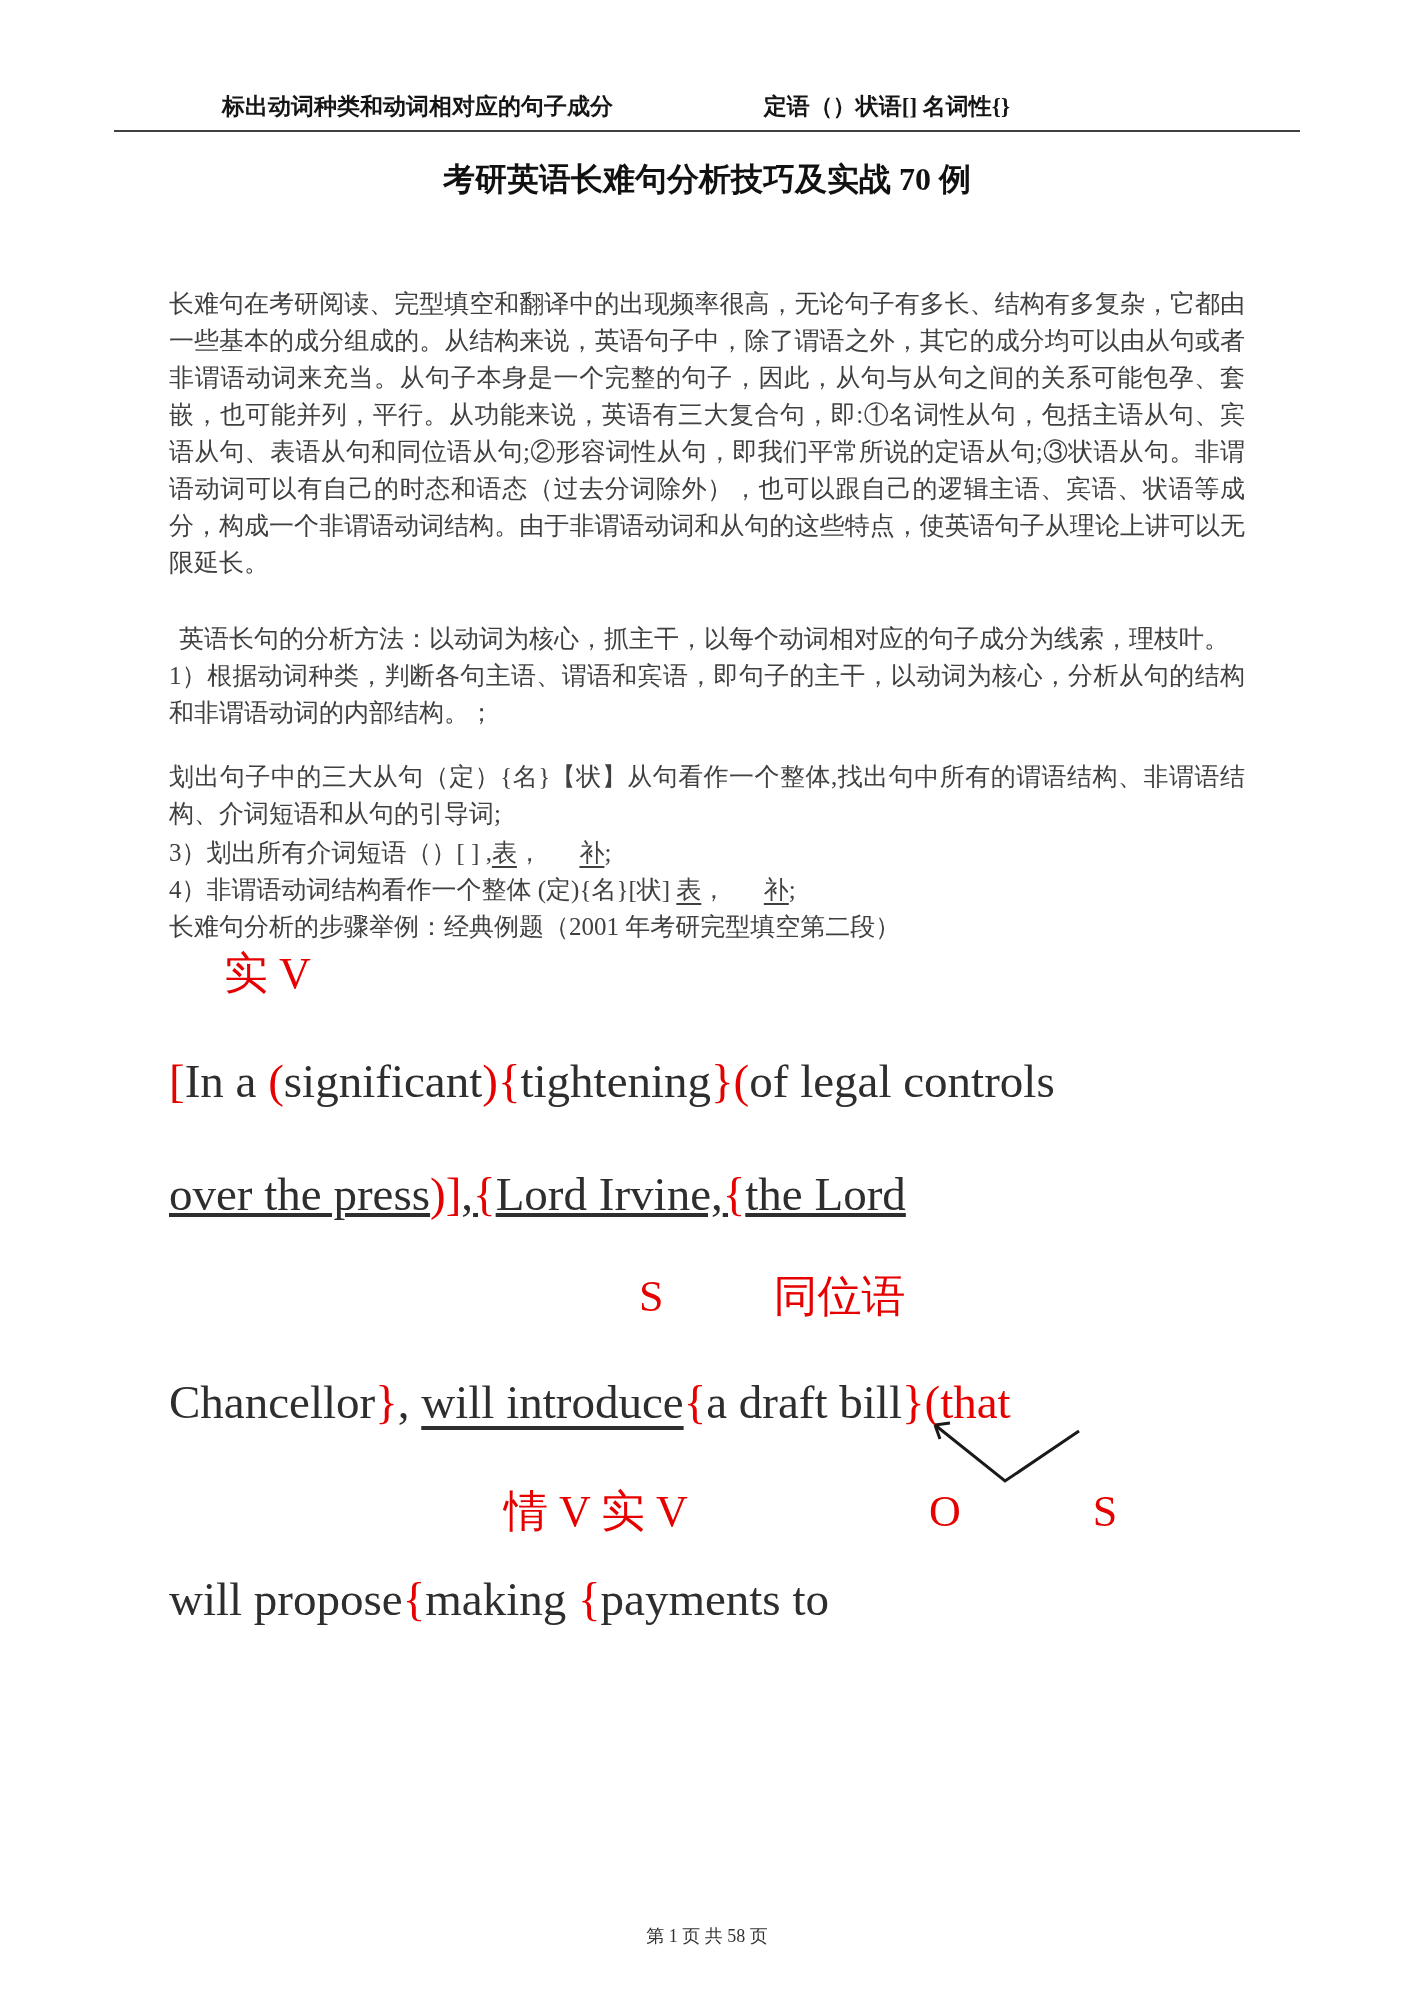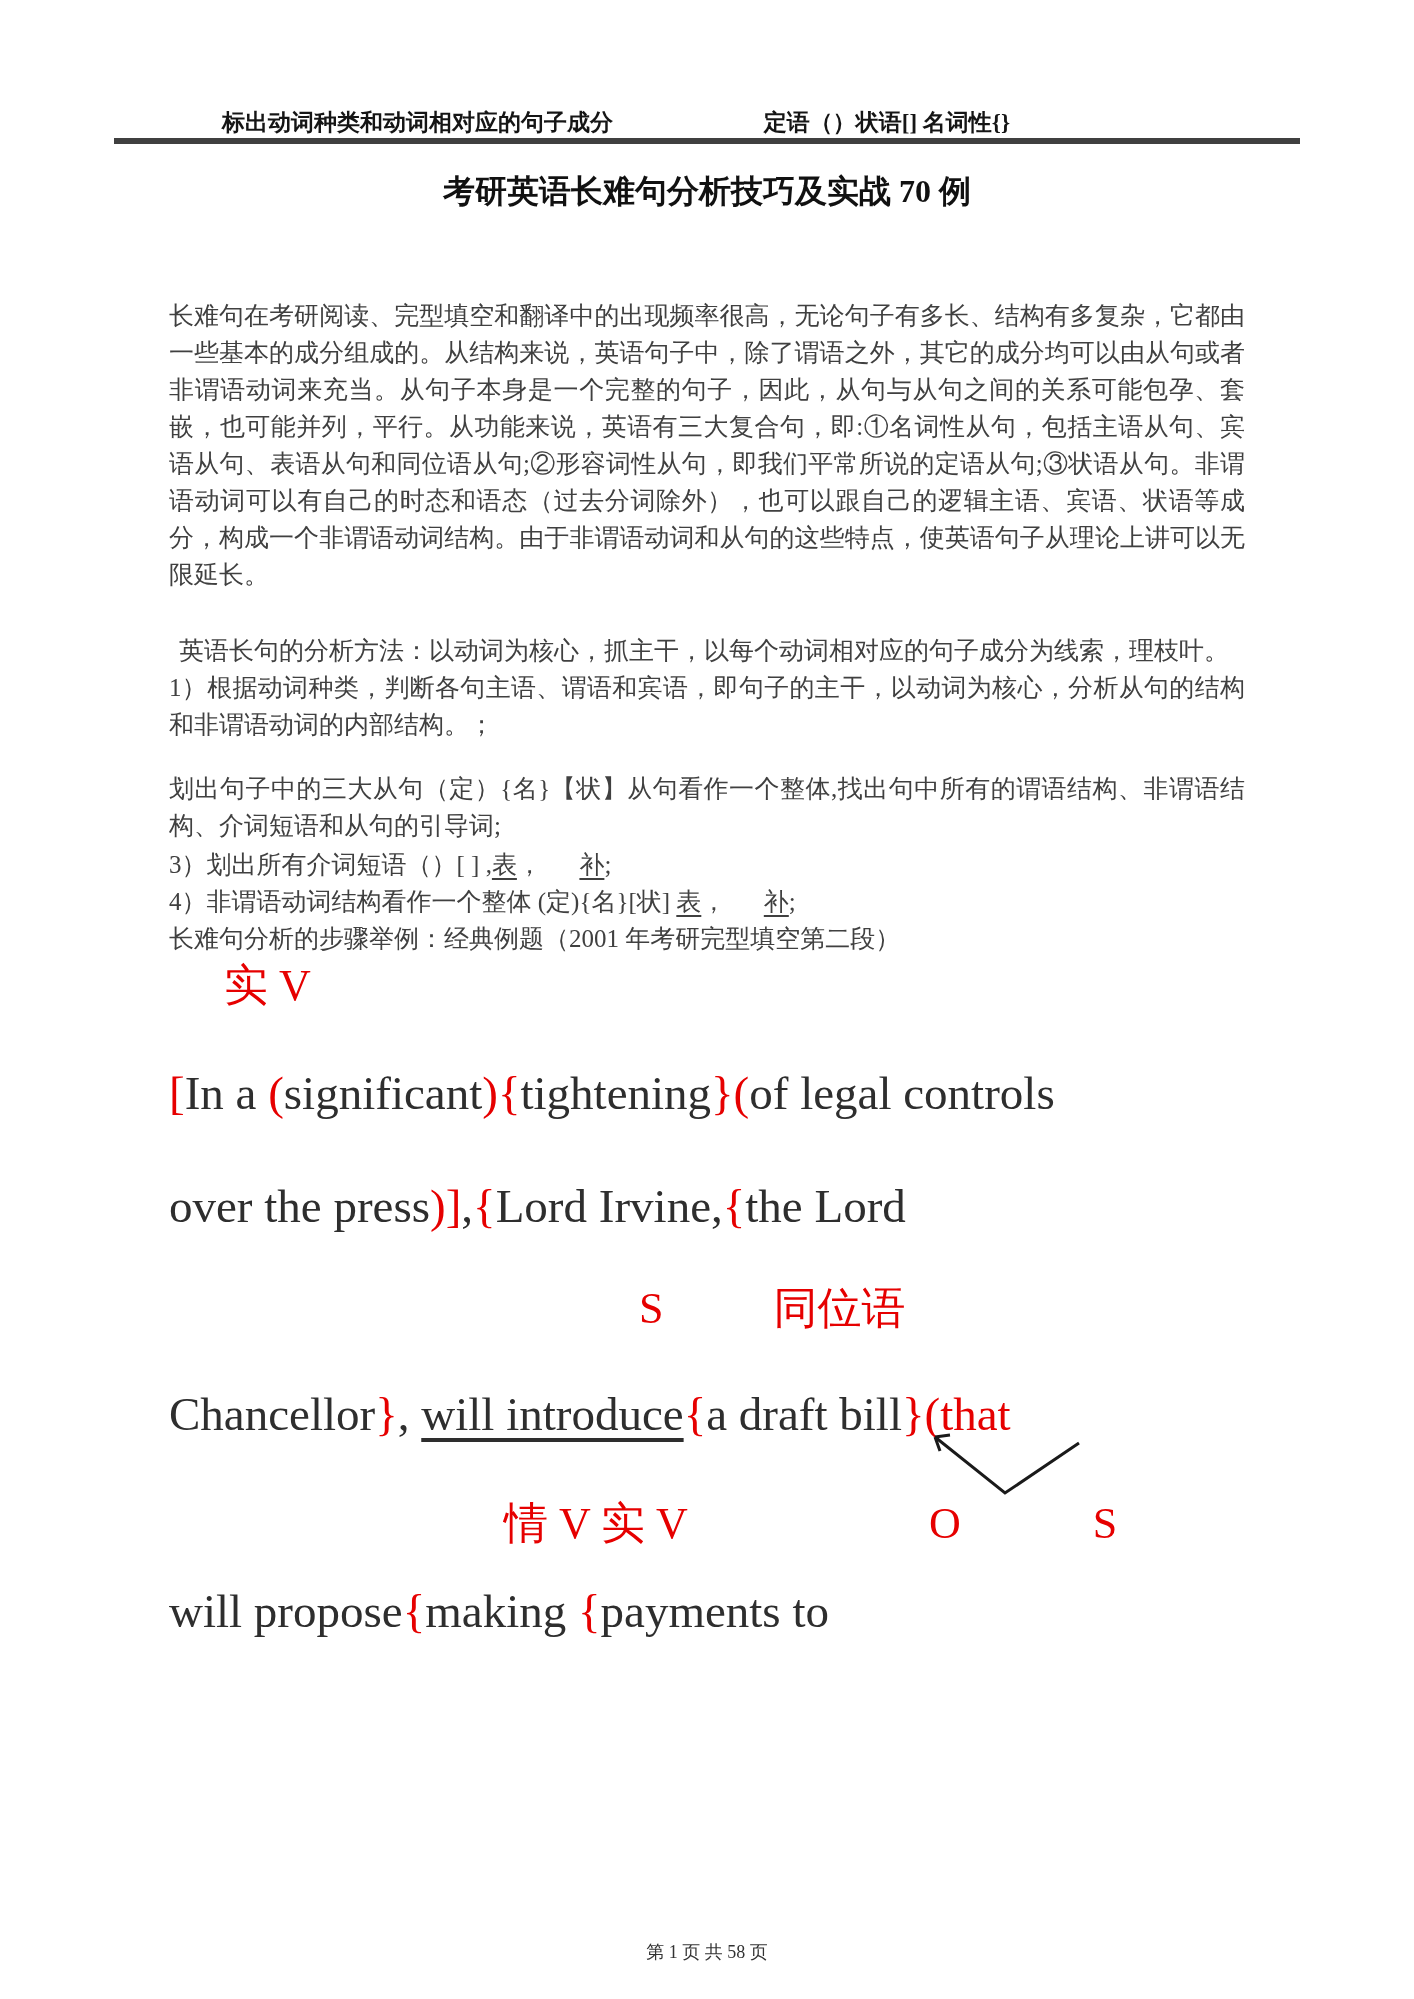--- a/index.html
+++ b/index.html
@@ -2,21 +2,21 @@
 <html style="--red: #e60000;"><head>
 <meta charset="utf-8">
 <style>
   html,body{margin:0;padding:0;}
   body{
     width:1414px;height:1999px;background:#ffffff;position:relative;overflow:hidden;
     font-family:"Liberation Serif","DejaVu Serif",serif;color:#404040;
   }
   .page{width:1414px;height:1999px;position:relative;}
   
-  .hdr{width:1186px;margin:16px auto;padding-top:92px;border-bottom:6px solid #404040;}
+  .hdr{width:1186px;margin:0 auto;padding-top:92px;padding-bottom:8px;border-bottom:2px solid #404040;}
   .hdr-row{display:flex;justify-content:space-between;align-items:baseline;
     font-weight:bold;font-size:23px;color:#151515;line-height:30px;}
   .hdr-left{margin-left:108px;}
   .hdr-right{margin-right:290px;}
   
   .content{width:1076px;margin:0 auto;}
   h1.title{font-size:32px;line-height:43px;text-align:center;margin:26px 0 0 0;
     color:#111;font-weight:bold;}
   .body-p{font-size:25px;line-height:37px;text-align:justify;margin:0;color:#404040;}
   .pre{white-space:pre-wrap;text-align:left;}
@@ -27,21 +27,21 @@
   .mt-example{}
   .seg-b{}
   .seg-u{text-decoration:underline;text-underline-offset:5px;}
   
   .sentence{position:relative;margin-top:0;}
   .bigline{font-size:47px;line-height:62px;white-space:pre-wrap;color:#2e2e2e;
     font-family:"Liberation Serif","DejaVu Serif",serif;}
   .ann{font-size:44px;line-height:58px;}
   .la{margin-bottom:51px;}
   .lb{margin-bottom:47px;padding-left:55px;}
-  .lc{margin-bottom:43px;}
+  .lc{margin-bottom:43px;text-decoration:underline;}
   .ld{margin-bottom:45px;padding-left:470px;}
   .le{margin-bottom:50px;}
   .lf{margin-bottom:27px;padding-left:335px;}
   .lg{margin-bottom:43px;}
   .lh{padding-left:62px;}
   .seg-red{color:var(--red,#e60000);}
   .seg-blk{color:#2e2e2e;}
   .seg-blku{color:#2e2e2e;text-decoration:underline;text-decoration-thickness:3.5px;text-underline-offset:8px;}
   .arrow{position:absolute;left:758px;top:470px;width:162px;height:74px;}
   

